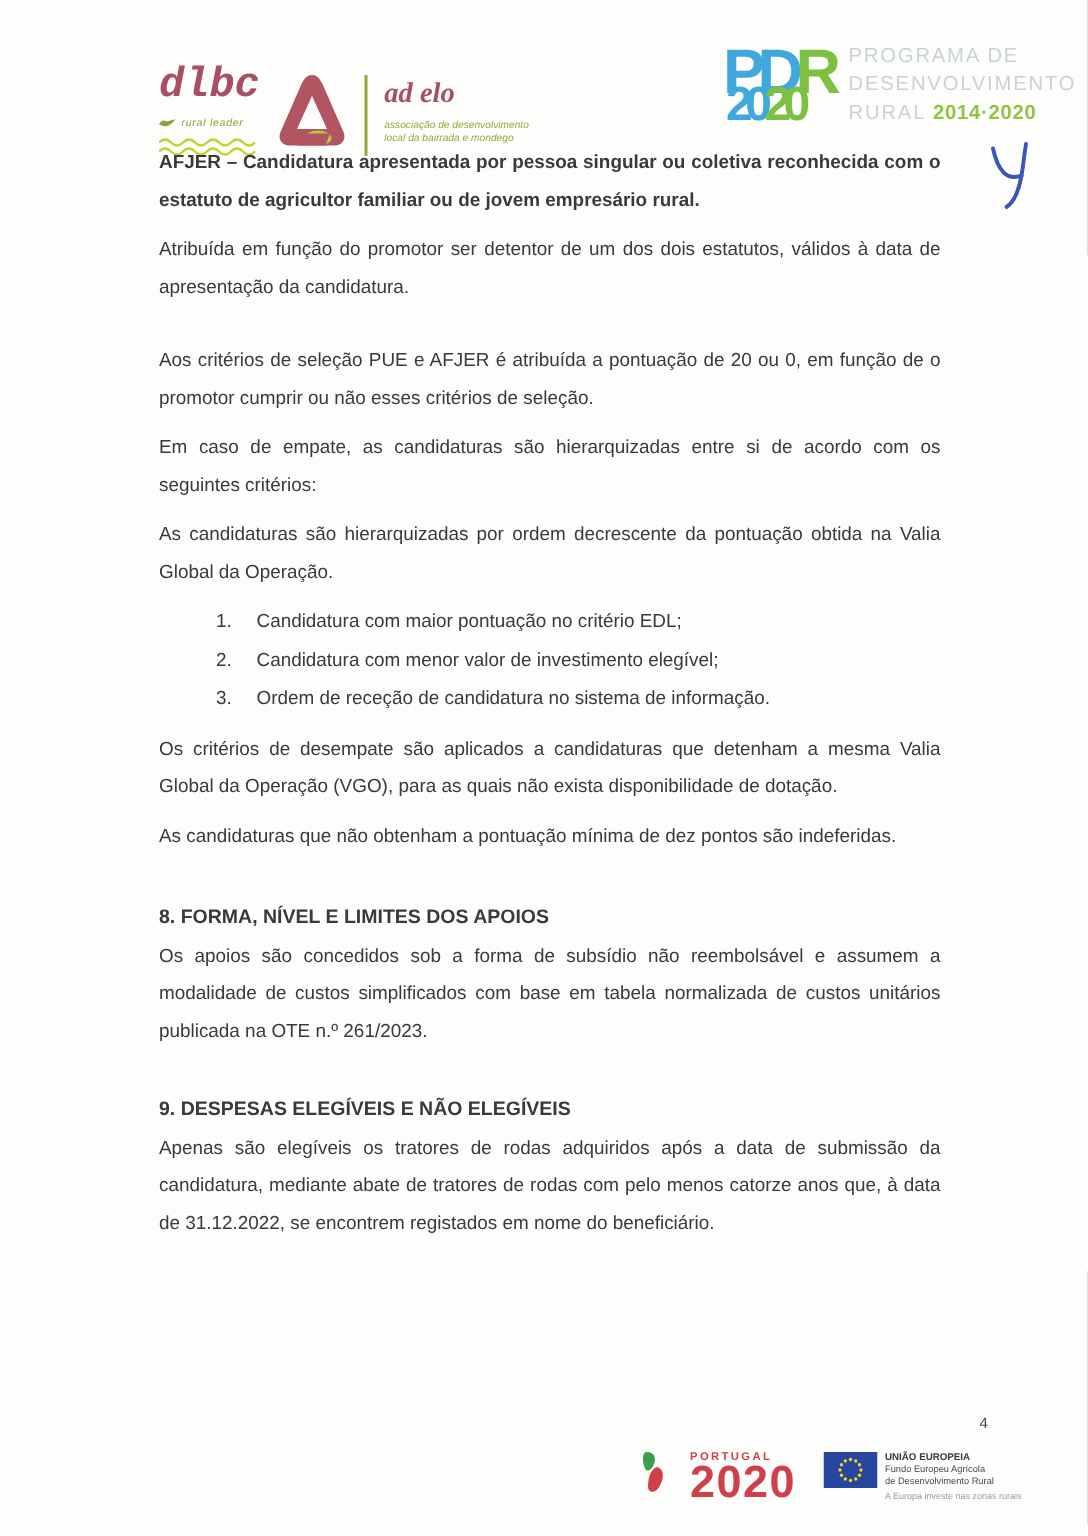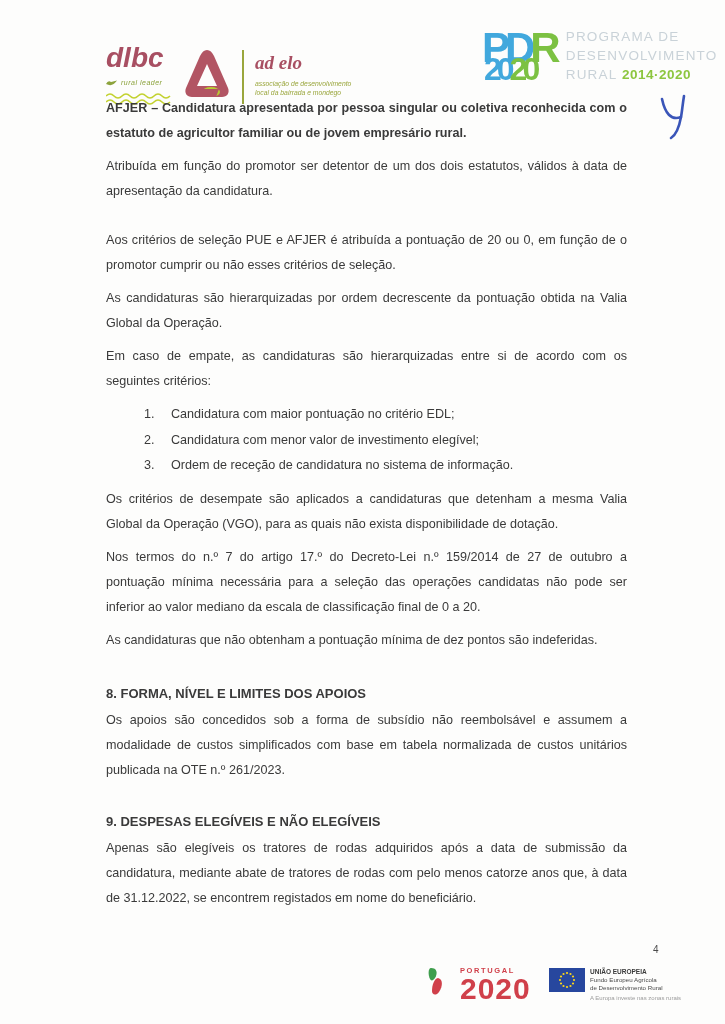--- a/index.html
+++ b/index.html
@@ -5,21 +5,21 @@
   * { margin:0; padding:0; box-sizing:border-box; }
   body { background:#888; font-family:"Liberation Sans", sans-serif; }
   .page {
     position:relative; width:725px; height:1024px; margin:0 auto;
     background:#fdfdfc; overflow:hidden; color:#3a3a3a;
   }
 
   
   .dlbc-block { position:absolute; left:106px; top:44px; display:flex; align-items:flex-start; gap:11px; }
   .dlbc-left { display:flex; flex-direction:column; align-items:flex-start; }
-  .dlbc-word { font-family:Liberation Sans, sans-serif; font-style:italic; font-weight:bold; font-size:28px; color:#a84f62; line-height:28px; }
+  .dlbc-word { font-family:Liberation Mono, monospace; font-style:italic; font-weight:bold; font-size:28px; color:#a84f62; line-height:28px; }
   .dlbc-tag { display:flex; align-items:center; gap:3px; margin-top:1px; }
   .dlbc-tag-text { font-size:7px; font-style:italic; color:#8ca33c; letter-spacing:0.5px; }
   .amark { margin-top:4px; }
   .logo-divider { width:2px; height:54px; background:#9aa63c; margin-top:6px; }
   .adelo-right { margin-top:6px; }
   .adelo-word { font-family:"Liberation Serif", serif; font-style:italic; font-weight:bold; font-size:19px; color:#a84f62; line-height:26px; }
   .adelo-caption { font-size:6.8px; font-style:italic; color:#9aa63c; line-height:9px; margin-top:3px; }
 
   .pdr-block { position:absolute; left:482px; top:17px; display:flex; gap:10px; align-items:flex-end; }
   .pdr-mark { font-weight:bold; letter-spacing:-5px; line-height:30px; }
@@ -120,38 +120,37 @@
     <svg width="38" height="50" viewBox="0 0 38 50">
       <path d="M7,7 C10,21 16,29 26,25" fill="none" stroke="#3a55b8" stroke-width="2.6" stroke-linecap="round"></path>
       <path d="M29,4 C27.5,13 27,20 26,25 C24,36 21,43 16,46" fill="none" stroke="#3a55b8" stroke-width="2.6" stroke-linecap="round"></path>
     </svg>
   </div>
 
   <div class="content">
     <p class="bold">AFJER – Candidatura apresentada por pessoa singular ou coletiva reconhecida com o estatuto de agricultor familiar ou de jovem empresário rural.</p>
     <p class="mb-lg">Atribuída em função do promotor ser detentor de um dos dois estatutos, válidos à data de apresentação da candidatura.</p>
     <p>Aos critérios de seleção PUE e AFJER é atribuída a pontuação de 20 ou 0, em função de o promotor cumprir ou não esses critérios de seleção.</p>
+    <p>Em caso de empate, as candidaturas são hierarquizadas entre si de acordo com os seguintes critérios:</p>
     <p>As candidaturas são hierarquizadas por ordem decrescente da pontuação obtida na Valia Global da Operação.</p>
-    <p>Em caso de empate, as candidaturas são hierarquizadas entre si de acordo com os seguintes critérios:</p>
     <div class="olist">
       <div class="li">
         <span class="num">1.</span>
         <span>Candidatura com maior pontuação no critério EDL;</span>
       </div>
       <div class="li">
         <span class="num">2.</span>
         <span>Candidatura com menor valor de investimento elegível;</span>
       </div>
       <div class="li">
         <span class="num">3.</span>
         <span>Ordem de receção de candidatura no sistema de informação.</span>
       </div>
     </div>
     <p>Os critérios de desempate são aplicados a candidaturas que detenham a mesma Valia Global da Operação (VGO), para as quais não exista disponibilidade de dotação.</p>
-    <p>Nos termos do n.º 7 do artigo 17.º do Decreto-Lei n.º 159/2014 de 27 de outubro a pontuação mínima necessária para a seleção das operações candidatas não pode ser inferior ao valor mediano da escala de classificação final de 0 a 20.</p>
     <p class="mb-xl">As candidaturas que não obtenham a pontuação mínima de dez pontos são indeferidas.</p>
     <p class="sec-head">8. FORMA, NÍVEL E LIMITES DOS APOIOS</p>
     <p class="mb-xxl">Os apoios são concedidos sob a forma de subsídio não reembolsável e assumem a modalidade de custos simplificados com base em tabela normalizada de custos unitários publicada na OTE n.º 261/2023.</p>
     <p class="sec-head">9. DESPESAS ELEGÍVEIS E NÃO ELEGÍVEIS</p>
     <p>Apenas são elegíveis os tratores de rodas adquiridos após a data de submissão da candidatura, mediante abate de tratores de rodas com pelo menos catorze anos que, à data de 31.12.2022, se encontrem registados em nome do beneficiário.</p>
   </div>
 
   <div class="page-num">4</div>
 
   <div class="p2020-block">

